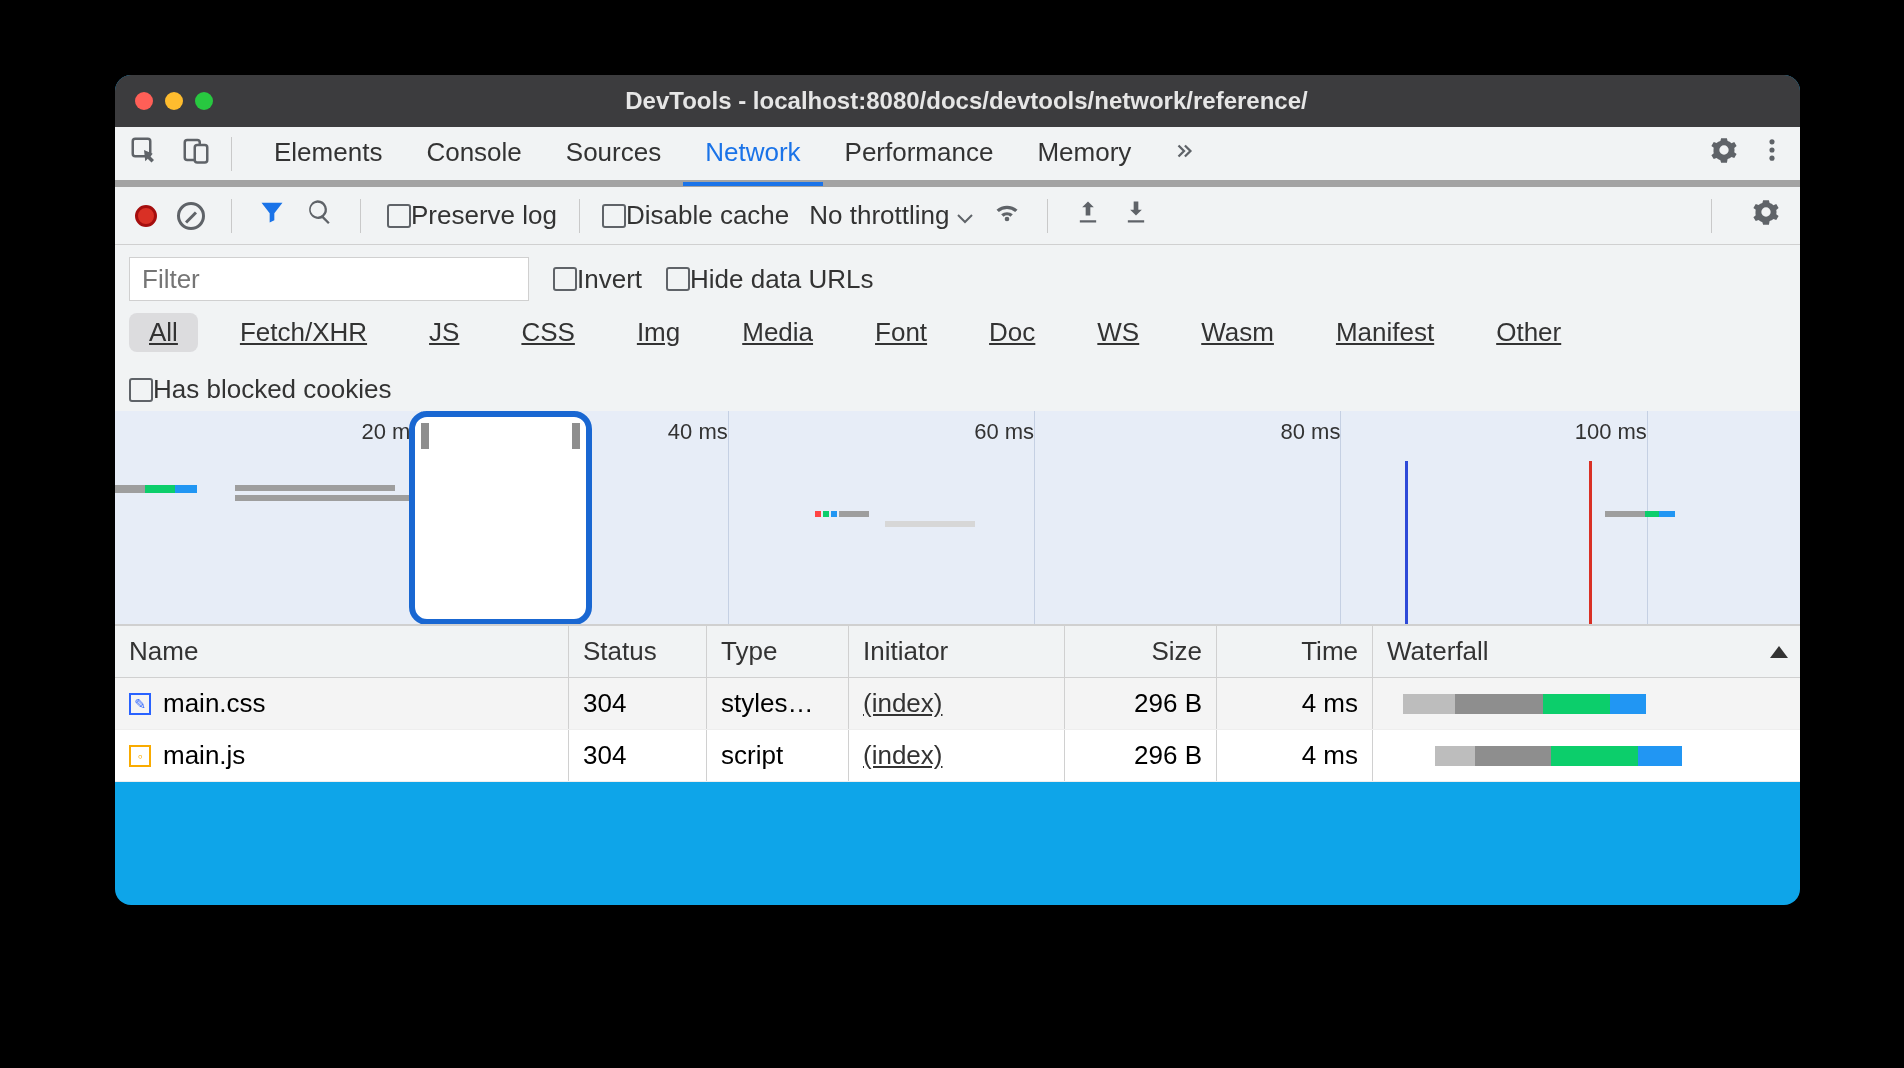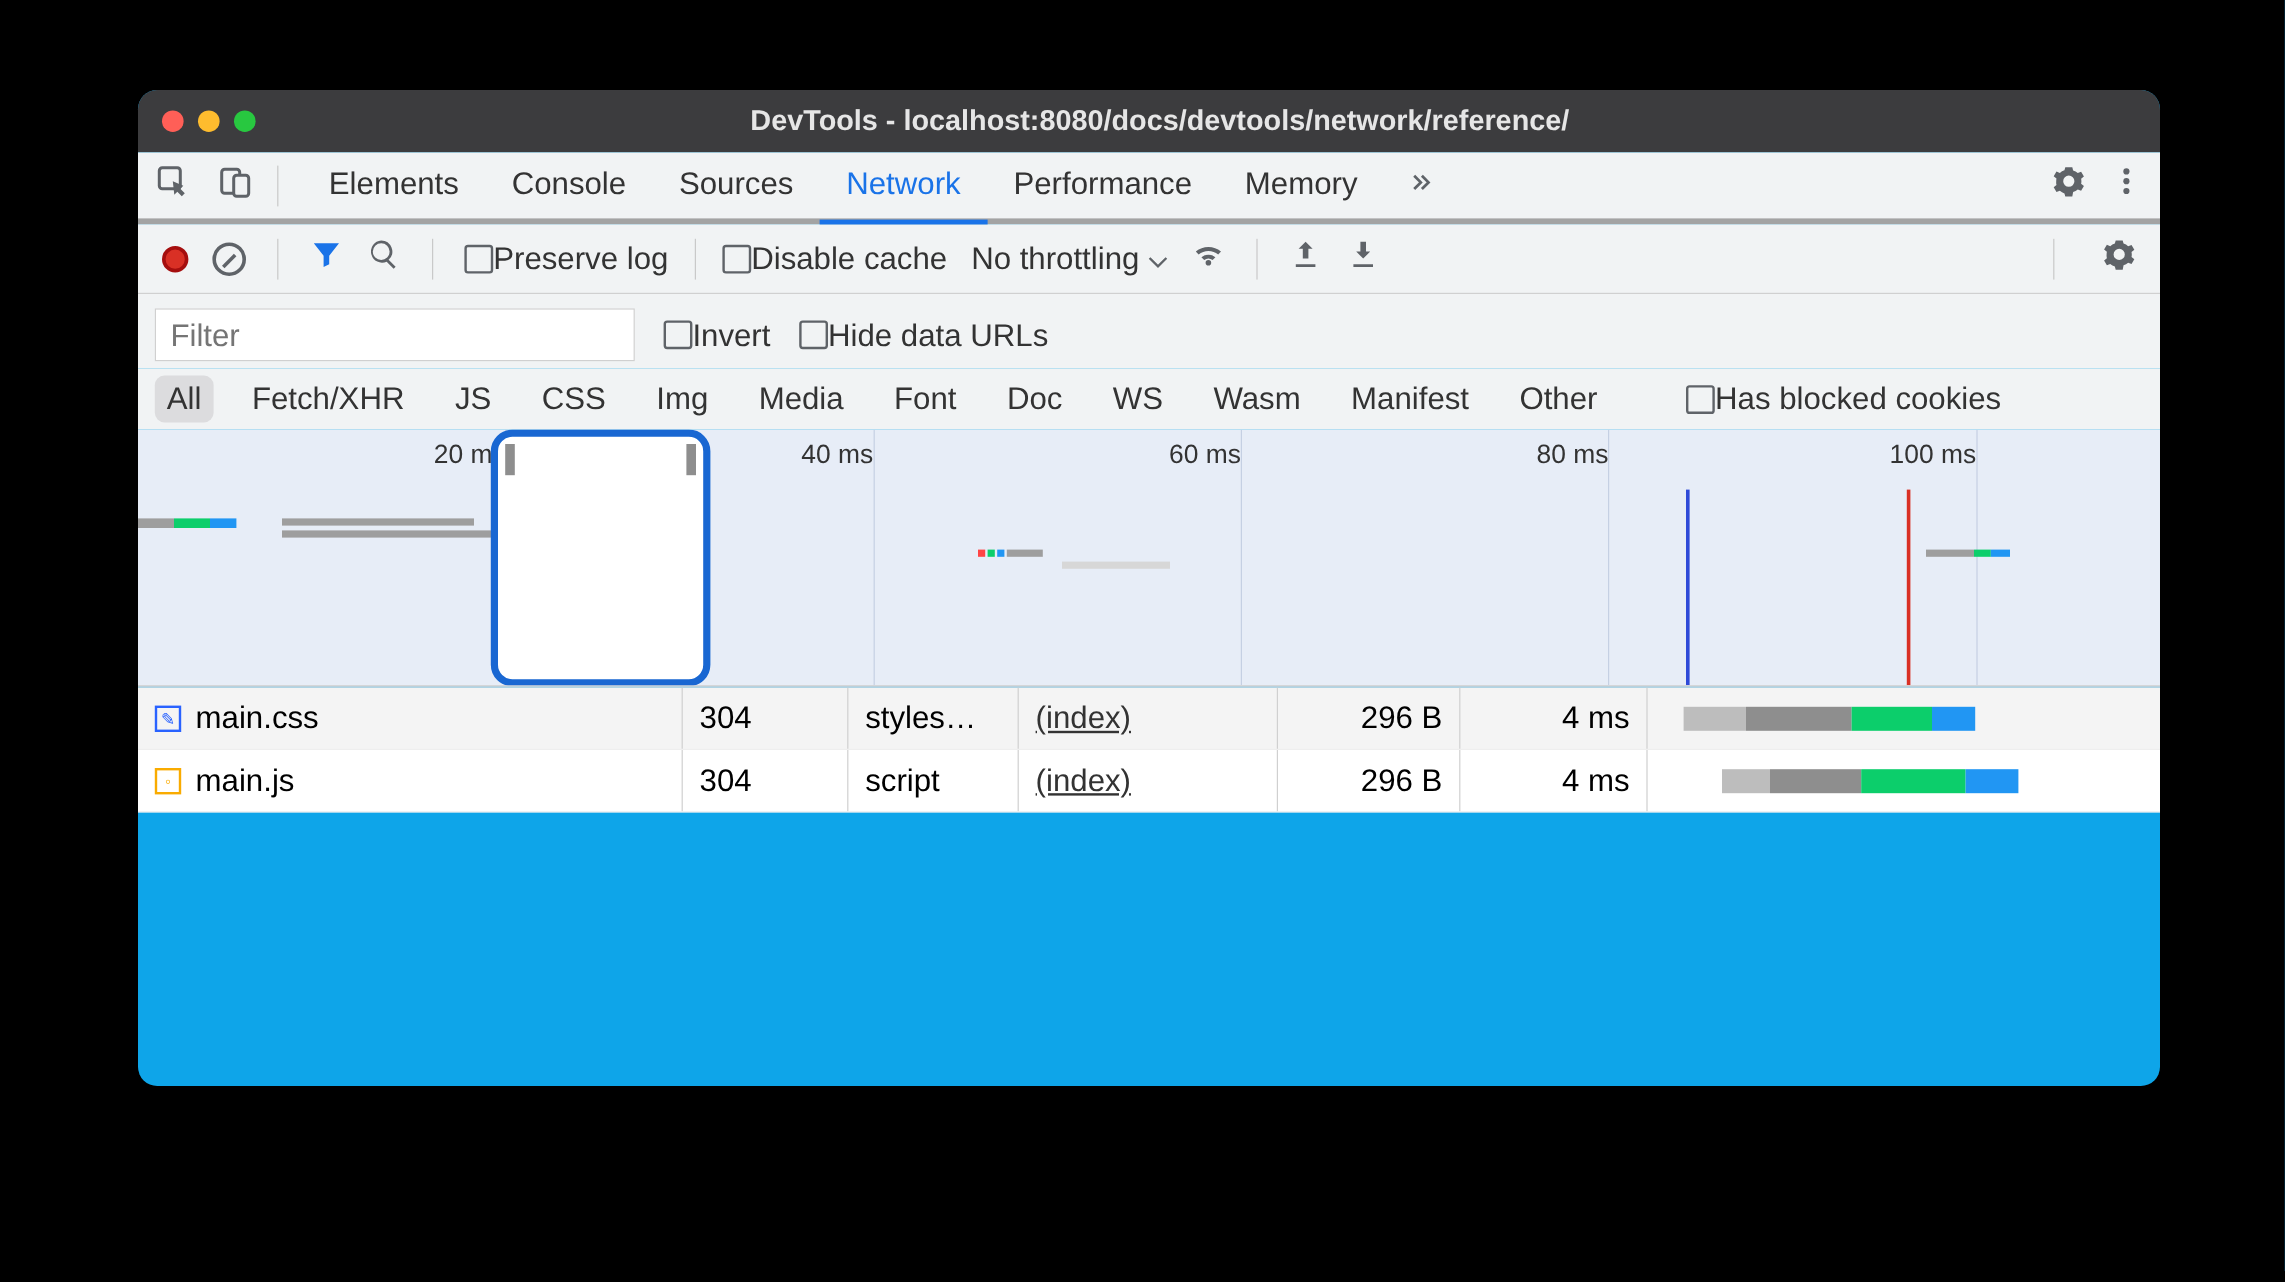--- a/index.html
+++ b/index.html
@@ -13,21 +13,21 @@
   height: 52px; background: #3c3c3e; display: flex; align-items: center; padding: 0 20px;
 }
 .traffic { display: flex; gap: 12px; }
 .dot { width: 18px; height: 18px; border-radius: 50%; }
 .dot.red { background: #ff5f57; }
 .dot.yellow { background: #febc2e; }
 .dot.green { background: #28c840; }
 .title { flex: 1; text-align: center; color: #e6e6e6; font-size: 24px; font-weight: 600; }
 
 .tabbar {
-  height: 60px; background: #f1f3f4; border-bottom: 5px solid #a3a3a3;
+  height: 60px; background: #f1f3f4; border-bottom: 7px solid #a3a3a3;
   display: flex; align-items: center; padding: 0 14px; font-size: 26px; color: #5f6368;
 }
 .tabbar .left-icons { display: flex; align-items: center; gap: 22px; }
 .select-icon svg, .device-icon svg { width: 30px; height: 30px; fill: none; stroke: #5f6368; stroke-width: 2; }
 .vsep { width: 1px; height: 34px; background: #c9c9c9; margin: 0 20px; }
 .tab { padding: 14px 22px; cursor: pointer; }
 .tab.active { color: #1a73e8; border-bottom: 4px solid #1a73e8; margin-bottom: -2px; }
 .tab.plain { color: #333; }
 .spacer { flex: 1; }
 .gear-icon svg, .kebab-icon svg { width: 28px; height: 28px; fill: #5f6368; }
@@ -53,21 +53,21 @@
   display: flex; align-items: center; gap: 24px; font-size: 26px; color: #333; flex-wrap: wrap;
 }
 .filter-input {
   width: 400px; height: 44px; background: #fff; border: 1px solid #d0d0d0;
   font-size: 26px; padding: 0 12px; color: #888;
 }
 .typebar {
   background: #f1f3f4; padding: 6px 14px; display: flex; align-items: center; gap: 22px;
   font-size: 26px; color: #333; flex-wrap: wrap;
 }
-.pill { padding: 4px 10px; border-radius: 8px; }
+.pill { padding: 4px 20px; border-radius: 8px; text-decoration: underline; }
 .pill.active { background: #dcdcde; }
 .blockbar {
   background: #f1f3f4; padding: 6px 14px 14px 14px; display: flex; align-items: center; gap: 24px;
   font-size: 26px; color: #333; border-bottom: 1px solid #d0d0d0;
 }
 
 .overview {
   height: 214px; background: #e7edf7; position: relative; border-bottom: 1px solid #d0d0d0; overflow: hidden;
 }
 .ov-grid { position: absolute; top: 0; bottom: 0; border-left: 1px solid #c5d0e3; }
@@ -304,20 +304,32 @@
     </div>
     <div class="vline blue" style="left:1290px;"></div>
     <div class="vline red" style="left:1474px;"></div>
     <div class="drag-sel">
       <div class="handle l"></div>
       <div class="handle r"></div>
     </div>
   </div>
 
   <div class="table">
+    <div class="thead">
+      <div class="th c-name">Name</div>
+      <div class="th c-status">Status</div>
+      <div class="th c-type">Type</div>
+      <div class="th c-init">Initiator</div>
+      <div class="th c-size">Size</div>
+      <div class="th c-time">Time</div>
+      <div class="th c-wf">
+        <span>Waterfall</span>
+        <span class="sort-tri"></span>
+      </div>
+    </div>
     <div id="tbody">
         <div class="trow">
           <div class="td c-name">
             <span class="file-ico css">✎</span>
             <span>main.css</span>
           </div>
           <div class="td c-status">304</div>
           <div class="td c-type">styles…</div>
           <div class="td c-init">
             <span class="init-link">(index)</span>

